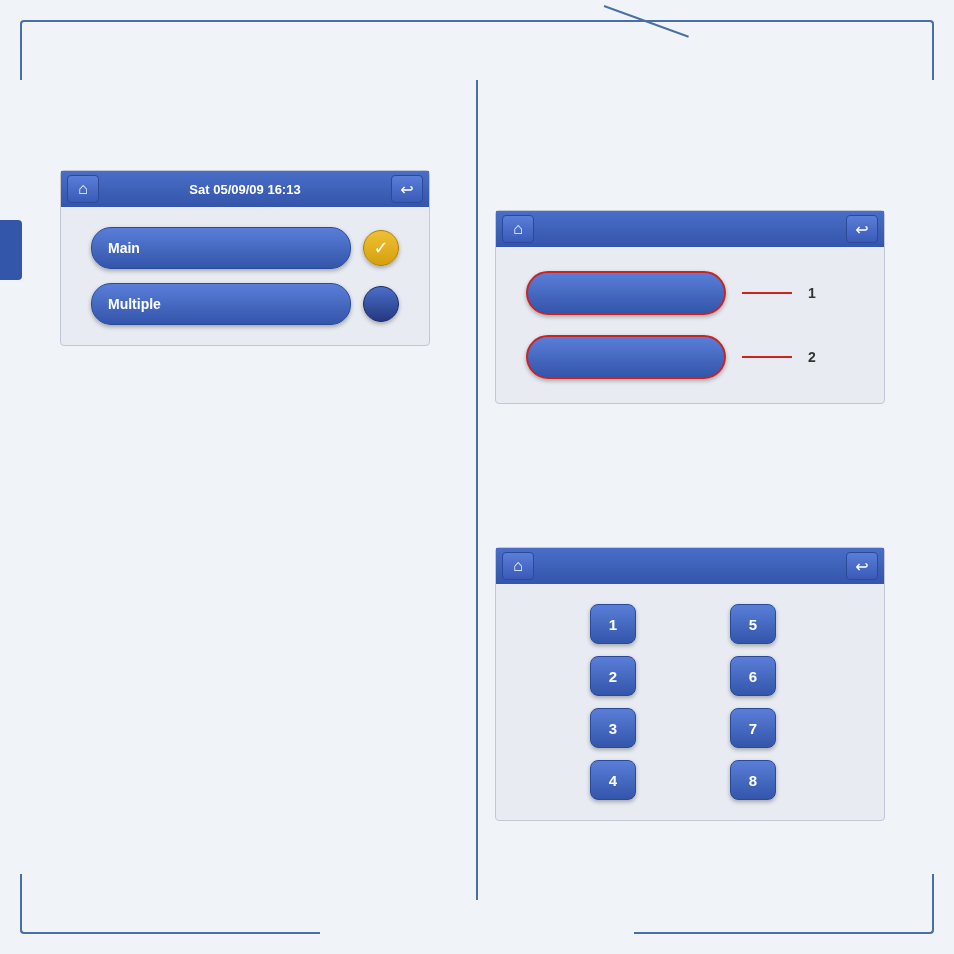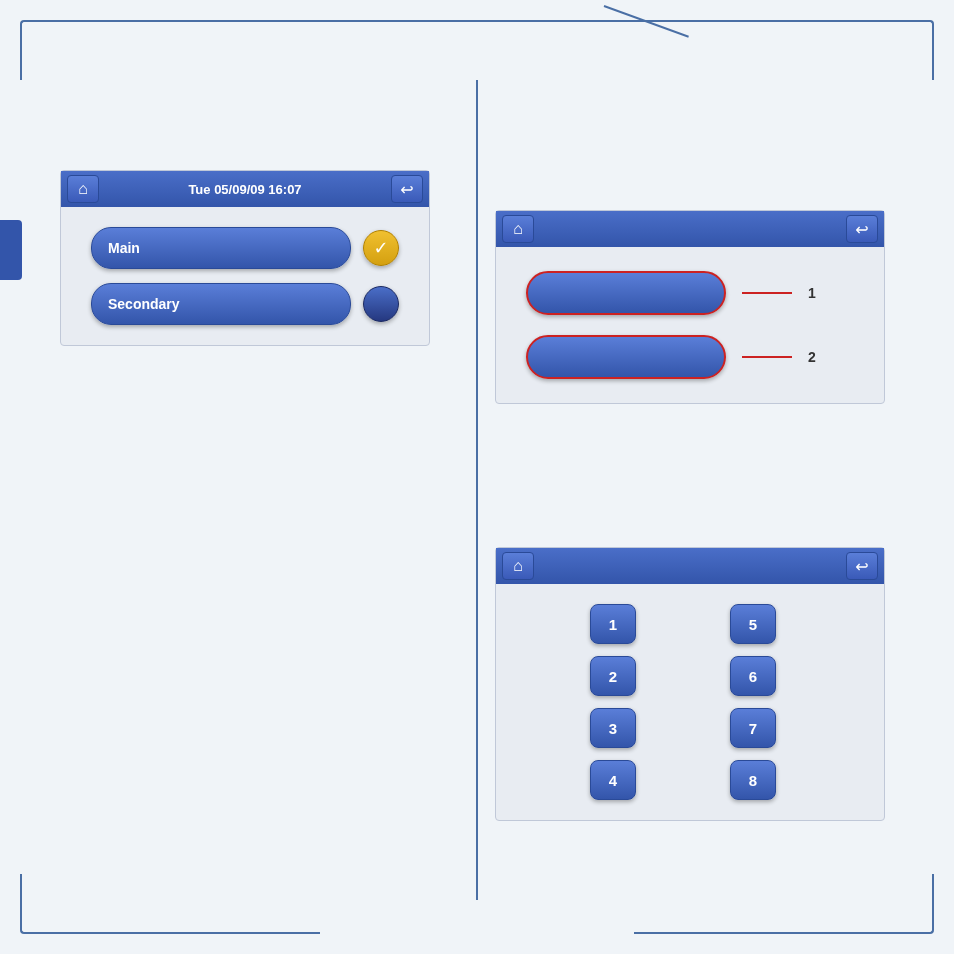--- a/index.html
+++ b/index.html
@@ -300,40 +300,40 @@
 
 <div class="vertical-divider"></div>
 
 <div class="left-tab"></div>
 
 <div class="panel panel-main">
   <div class="panel-header">
     <div class="home-btn">
       <span class="home-icon">⌂</span>
     </div>
-    <span class="header-title">Tue 05/09/09 16:07</span>
+    <span class="header-title">Sat 05/09/09 16:13</span>
     <div class="back-btn">
       <span class="back-icon">↩</span>
     </div>
   </div>
   <div class="panel-content">
 
     <div class="menu-row">
       <div class="menu-btn">
         <span>Main</span>
       </div>
       <div class="menu-btn-icon btn-icon-yellow">
         <span class="checkmark">✓</span>
       </div>
     </div>
 
 
     <div class="menu-row">
       <div class="menu-btn">
-        <span>Secondary</span>
+        <span>Multiple</span>
       </div>
       <div class="menu-btn-icon btn-icon-darkblue">
       </div>
     </div>
   </div>
 </div>
 
 <div class="panel panel-two-btns">
   <div class="panel-header">
     <div class="home-btn">

